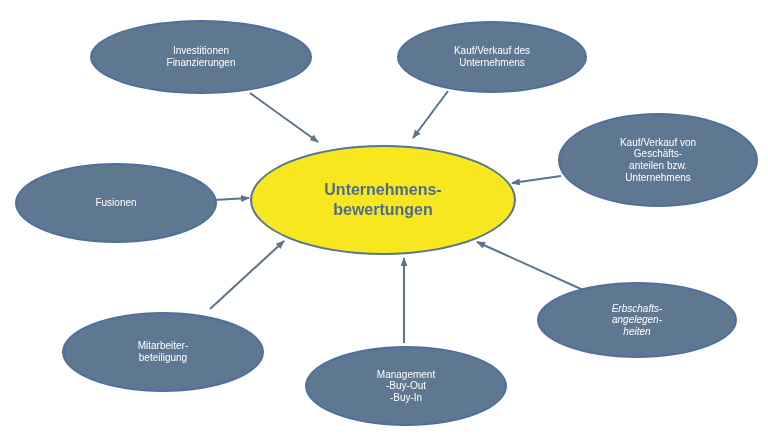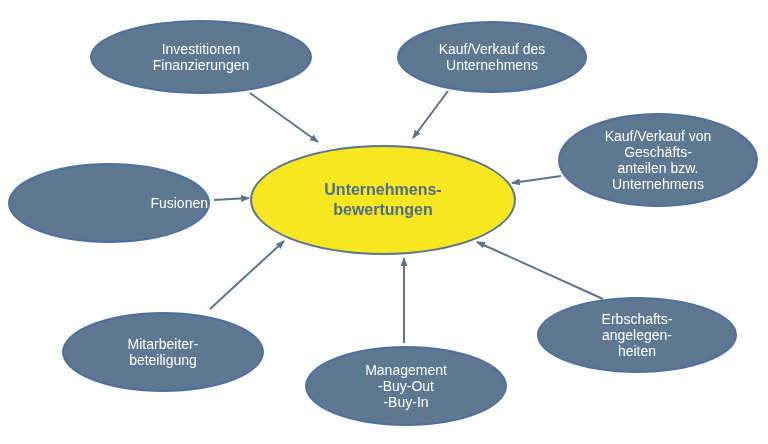--- a/index.html
+++ b/index.html
@@ -29,41 +29,41 @@
     border-radius:50%;
     background:var(--node-fill);
     border:2px solid var(--node-border);
     display:flex;align-items:center;justify-content:center;
     z-index:2;
   }
   .node .label{
     white-space:pre-line;
     text-align:center;
     color:var(--node-text);
-    font-size:14px;
+    font-size:10px;
     line-height:1.16;
   }
   .node.center-node{
     background:var(--center-fill);
     border:2.5px solid var(--center-border);
   }
   .node.center-node .label{
     color:var(--center-text);
     font-weight:bold;
     font-size:16px;
     line-height:1.25;
   }
   
   .n-investitionen{left:90px;  top:20px;  width:222px; height:74px;}
   .n-unternehmen {left:397px; top:21px;  width:190px; height:72px;}
   .n-anteile     {left:558px; top:113px; width:200px; height:94px;}
-  .n-fusionen    {left:8px;  top:163px; width:202px; height:80px;justify-content:flex-end;}
+  .n-fusionen    {left:15px;  top:163px; width:202px; height:80px;}
   .n-mitarbeiter {left:62px;  top:312px; width:202px; height:80px;}
   .n-management  {left:305px; top:346px; width:202px; height:80px;}
-  .n-erbschaft   {left:537px; top:297px; width:200px; height:76px;}
+  .n-erbschaft   {left:537px; top:282px; width:200px; height:76px;font-style:italic;}
   .n-center      {left:250px; top:145px; width:266px; height:110px;}
 </style>
 </head>
 <body>
 
 <div class="stage">
 
   <svg class="arrows" viewBox="0 0 768 444" xmlns="http://www.w3.org/2000/svg">
     <defs>
       <marker id="ah" markerWidth="9" markerHeight="7" refX="8" refY="3.5" orient="auto" markerUnits="userSpaceOnUse">

